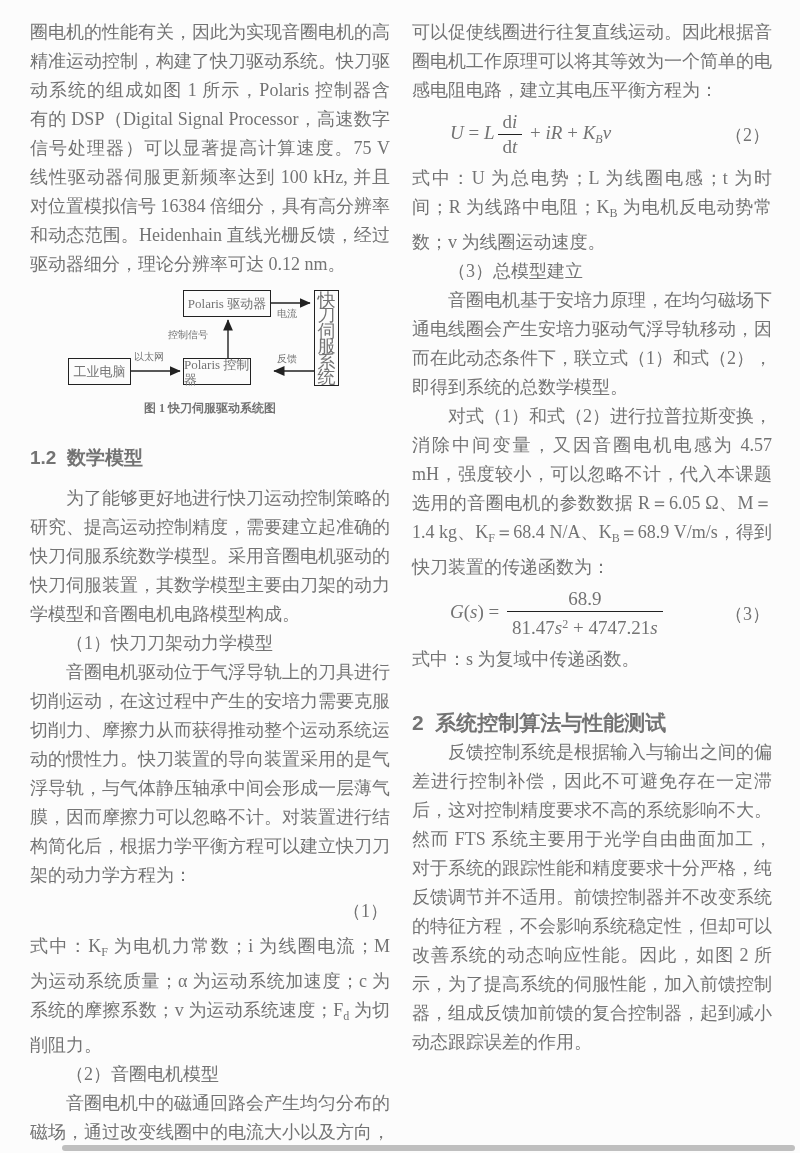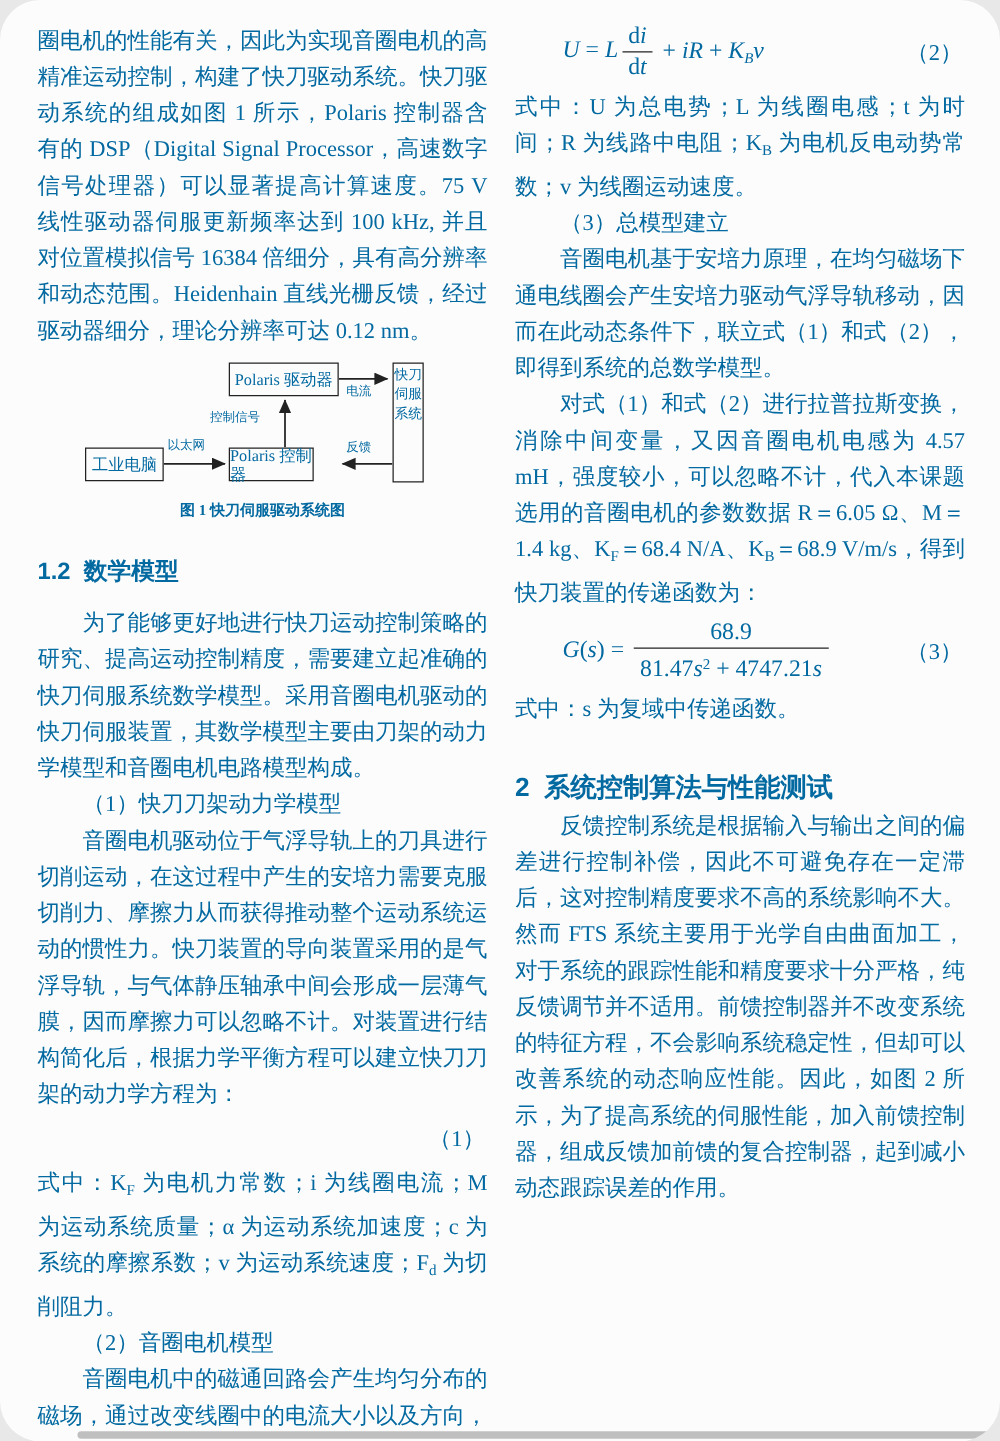--- a/index.html
+++ b/index.html
@@ -1,17 +1,17 @@
 <!DOCTYPE html>
 <html><head>
 <meta charset="utf-8">
 <style>
   html,body{margin:0;padding:0;background:#e8e8e8;}
   .page{position:relative;width:800px;height:1153px;background:#fcfcfc;overflow:hidden;
-        font-family:"Liberation Serif","DejaVu Serif",serif;color:#0369a1;border-radius:32px;}
+        font-family:"Liberation Serif","DejaVu Serif",serif;color:#737373;}
   .col{position:absolute;top:0;width:360px;}
   .col-left{left:30px;}
   .col-right{left:412px;}
   .col > :first-child{margin-top:18px;}
   p{margin:0;font-size:18px;line-height:29px;text-align:justify;}
   .ind{text-indent:2em;}
   .h-sub{font-family:"Liberation Sans","DejaVu Sans",sans-serif;font-weight:bold;
          font-size:19px;line-height:29px;margin:24px 0 12px 0;white-space:pre-wrap;}
   .h-sec{font-family:"Liberation Sans","DejaVu Sans",sans-serif;font-weight:bold;
          font-size:21px;line-height:30px;margin:34px 0 0 0;white-space:pre-wrap;}
@@ -25,21 +25,21 @@
   sup{font-size:12px;vertical-align:6px;}
   .frac{display:inline-block;vertical-align:middle;text-align:center;margin:0 3px;}
   .frac .fnum{display:block;border-bottom:1.4px solid #222;padding:0 5px 1px 5px;line-height:22px;}
   .frac .fden{display:block;padding:1px 5px 0 5px;line-height:22px;}
   
   .figure{margin:6px 0 0 0;}
   .fig-canvas{position:relative;width:358px;height:104px;}
   .fbox{position:absolute;border:1.4px solid #222;box-sizing:border-box;background:#fcfcfc;
         display:flex;align-items:center;justify-content:center;font-size:13px;line-height:15px;}
   .fbox-servo{display:block;text-align:center;word-break:break-all;
-              font-size:11px;line-height:15.4px;padding-top:2px;}
+              font-size:18px;line-height:15.4px;padding-top:2px;}
   .flabel{position:absolute;font-size:10px;line-height:15px;white-space:nowrap;}
   .fig-caption{text-align:center;font-weight:bold;font-size:12px;line-height:22px;margin-top:8px;}
   .page-edge{position:absolute;left:62px;top:1145px;width:733px;height:6px;
              background:#ababab;opacity:.75;border-radius:3px;}
 </style>
 </head>
 <body>
 
 <div class="page">
 
@@ -79,20 +79,21 @@
     <div class="equation">
       <span class="eq-num">（1）</span>
     </div>
 
     <p><span>式中：</span><span class="var">K</span><sub class="var">F</sub><span> 为电机力常数；</span><span class="var">i</span><span> 为线圈电流；</span><span class="var">M</span><span> 为运动系统质量；</span><span class="var">α</span><span> 为运动系统加速度；</span><span class="var">c</span><span> 为系统的摩擦系数；</span><span class="var">v</span><span> 为运动系统速度；</span><span class="var">F</span><sub class="var">d</sub><span> 为切削阻力。</span></p>
     <p class="ind">（2）音圈电机模型</p>
     <p class="ind">音圈电机中的磁通回路会产生均匀分布的磁场，通过改变线圈中的电流大小以及方向，</p>
   </div>
 
   <div class="col col-right">
+    <p>可以促使线圈进行往复直线运动。因此根据音圈电机工作原理可以将其等效为一个简单的电感电阻电路，建立其电压平衡方程为：</p>
 
     <div class="equation">
       <span class="eq-body">
         <span><span class="var">U</span><span> = </span><span class="var">L</span></span><span class="frac"><span class="fnum"><span>d</span><span class="var">i</span></span><span class="fden"><span>d</span><span class="var">t</span></span></span><span><span> + </span><span class="var">iR</span><span> + </span><span class="var">K</span><sub class="var">B</sub><span class="var">v</span></span>
       </span>
       <span class="eq-num">（2）</span>
     </div>
 
     <p><span>式中：</span><span class="var">U</span><span> 为总电势；</span><span class="var">L</span><span> 为线圈电感；</span><span class="var">t</span><span> 为时间；</span><span class="var">R</span><span> 为线路中电阻；</span><span class="var">K</span><sub class="var">B</sub><span> 为电机反电动势常数；</span><span class="var">v</span><span> 为线圈运动速度。</span></p>
     <p class="ind">（3）总模型建立</p>

